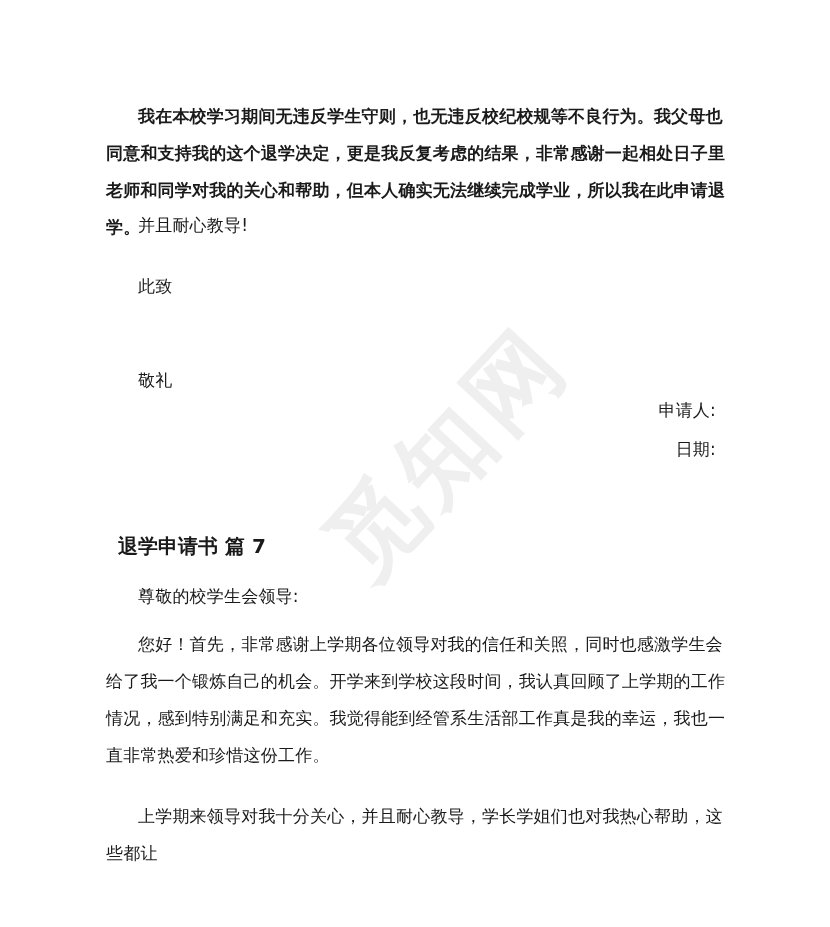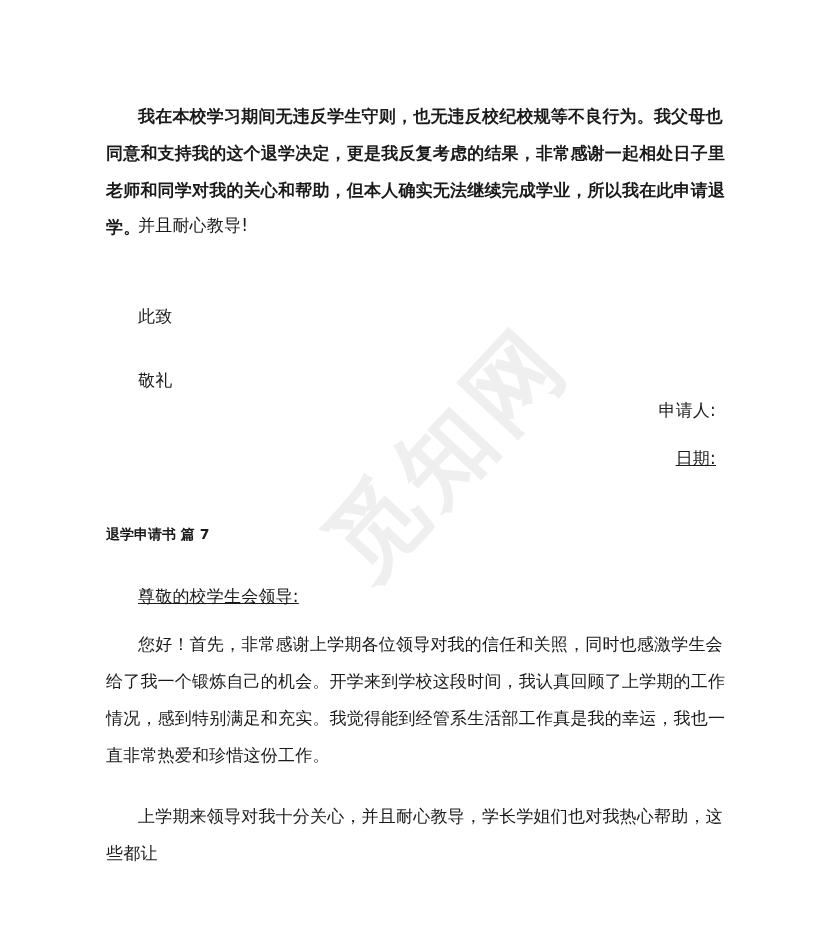--- a/index.html
+++ b/index.html
@@ -28,24 +28,24 @@
       font-size: 17px;
       line-height: 37px;
       letter-spacing: 0.2px;
       margin: 0;
     }
     .indent { text-indent: 32px; }
     .right { text-align: right; width: 610px; }
     .heading {
       position: absolute;
       left: 0;
-      font-size: 14px;
+      font-size: 20px;
       font-weight: bold;
       line-height: 37px;
-      margin: 0;
+      margin: 12px;
     }
     .watermark {
       position: absolute;
       left: 270px;
       top: 360px;
       font-size: 92px;
       font-weight: bold;
       color: #efefef;
       transform: rotate(-47deg);
       transform-origin: left top;
@@ -58,21 +58,21 @@
     .content { position: relative; z-index: 1; }
   </style>
 </head>
 <body>
 
 <div class="watermark">觅知网</div>
 
 <div class="page content">
   <p class="p indent" style="top:98px;font-weight:bold;">我在本校学习期间无违反学生守则，也无违反校纪校规等不良行为。我父母也同意和支持我的这个退学决定，更是我反复考虑的结果，非常感谢一起相处日子里老师和同学对我的关心和帮助，但本人确实无法继续完成学业，所以我在此申请退学。</p>
   <p class="p indent" style="top:207px;">并且耐心教导!</p>
-  <p class="p indent" style="top:268px;margin-top:30px;">此致</p>
+  <p class="p indent" style="top:268px;">此致</p>
   <p class="p indent" style="top:330px;margin-top:32px;">敬礼</p>
   <p class="p right" style="top:392px;">申请人:</p>
-  <p class="p right" style="top:440px;text-decoration:underline;">日期:</p>
+  <p class="p right" style="top:431px;">日期:</p>
   <p class="heading" style="top:516px;">退学申请书 篇 7</p>
-  <p class="p indent" style="top:578px;text-decoration:underline;">尊敬的校学生会领导:</p>
+  <p class="p indent" style="top:578px;">尊敬的校学生会领导:</p>
   <p class="p indent" style="top:626px;">您好！首先，非常感谢上学期各位领导对我的信任和关照，同时也感激学生会给了我一个锻炼自己的机会。开学来到学校这段时间，我认真回顾了上学期的工作情况，感到特别满足和充实。我觉得能到经管系生活部工作真是我的幸运，我也一直非常热爱和珍惜这份工作。</p>
   <p class="p indent" style="top:798px;">上学期来领导对我十分关心，并且耐心教导，学长学姐们也对我热心帮助，这些都让</p>
 </div>
 
 </body></html>

